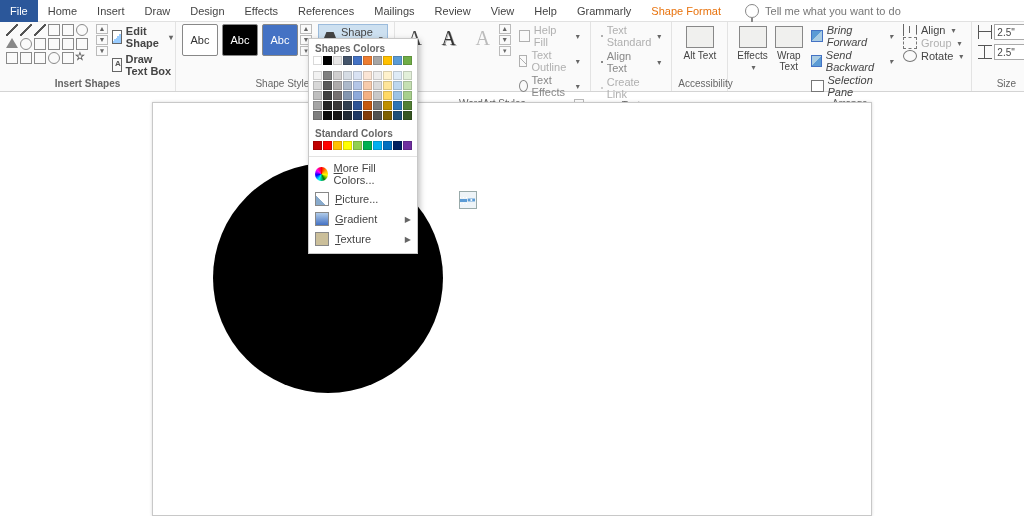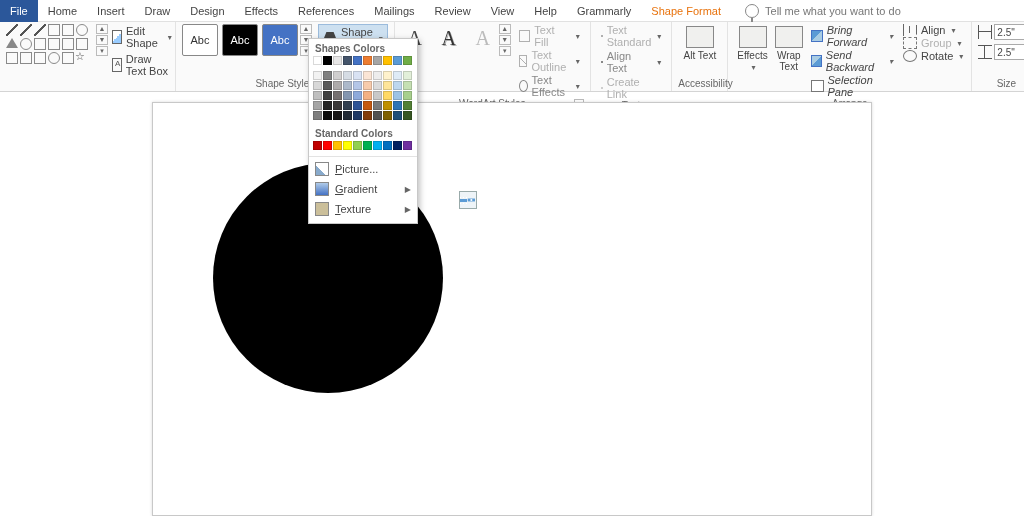--- a/index.html
+++ b/index.html
@@ -139,21 +139,21 @@
   <div class="tab">Grammarly</div>
   <div class="tab active">Shape Format</div>
   <div class="tellme">
     <span class="bulb"></span>
     <span>Tell me what you want to do</span>
   </div>
 </div>
 
 <div class="ribbon">
 
-  <div class="group" style="width:176px;">
+  <div class="group" style="width:176px;font-weight:bold;">
     <div class="group-body">
       <div class="shape-grid">
         <div class="shape-cell line"></div>
           <div class="shape-cell line"></div>
           <div class="shape-cell line"></div>
         <div class="shape-cell rect"></div>
           <div class="shape-cell rect"></div>
           <div class="shape-cell oval"></div>
         <div class="shape-cell tri"></div>
           <div class="shape-cell oval"></div>
@@ -178,20 +178,21 @@
           <span class="ico editshape"></span>
           <span>Edit Shape</span>
           <span class="dd">▾</span>
         </div>
         <div class="rb-btn">
           <span class="ico textbox"></span>
           <span>Draw Text Box</span>
         </div>
       </div>
     </div>
+    <div class="group-label">Insert Shapes</div>
   </div>
 
   <div class="group" style="width:220px; position:relative;">
     <div class="group-body">
       <div class="style-samples">
         <div class="sample s1">Abc</div>
         <div class="sample s2">Abc</div>
         <div class="sample s3">Abc</div>
       </div>
       <div class="gallery-more">
@@ -221,21 +222,21 @@
         <div class="wa wa3">A</div>
       </div>
       <div class="gallery-more">
         <div class="gal-arrow">▲</div>
           <div class="gal-arrow">▼</div>
           <div class="gal-arrow">▾</div>
       </div>
       <div class="wa-attrs">
         <div class="attr-row dim">
             <span class="pen-ico"></span>
-            <span>Text Fill</span>
+            <span>Help Fill</span>
             <span class="dd">▾</span>
           </div>
         <div class="attr-row dim">
             <span class="pen-ico outline"></span>
             <span>Text Outline</span>
             <span class="dd">▾</span>
           </div>
         <div class="attr-row">
             <span class="pen-ico effects"></span>
             <span>Text Effects</span>
@@ -435,20 +436,24 @@
       <div class="swatch" style="background: rgb(255, 255, 0);"></div>
       <div class="swatch" style="background: rgb(146, 208, 80);"></div>
       <div class="swatch" style="background: rgb(0, 176, 80);"></div>
       <div class="swatch" style="background: rgb(0, 176, 240);"></div>
       <div class="swatch" style="background: rgb(0, 112, 192);"></div>
       <div class="swatch" style="background: rgb(0, 32, 96);"></div>
       <div class="swatch" style="background: rgb(112, 48, 160);"></div>
     </div>
   <div class="divider"></div>
   <div class="panel-item">
+    <span class="pi-ico wheel"></span>
+    <span><span class="underline-letter">M</span><span id="more-rest">ore Fill Colors...</span></span>
+  </div>
+  <div class="panel-item">
     <span class="pi-ico picture"></span>
     <span><span class="underline-letter">P</span><span id="pic-rest">icture...</span></span>
   </div>
   <div class="panel-item">
     <span class="pi-ico gradient"></span>
     <span><span class="underline-letter">G</span><span id="grad-rest">radient</span></span>
     <span class="submenu-arrow">▶</span>
   </div>
   <div class="panel-item">
     <span class="pi-ico texture"></span>

